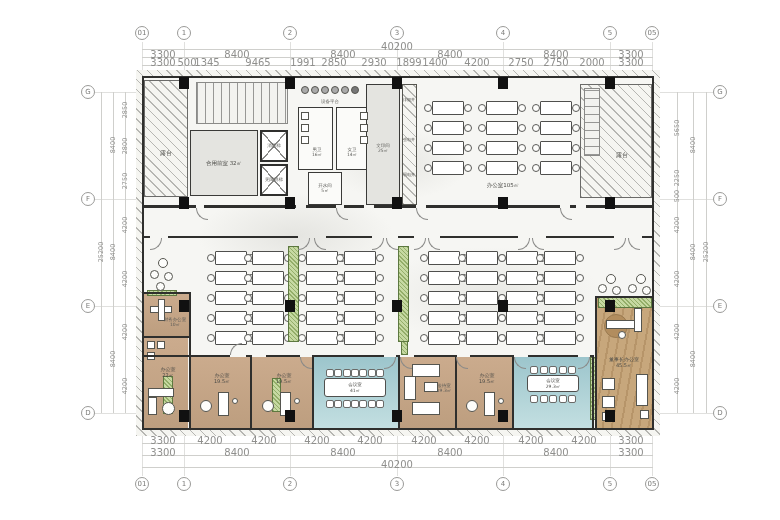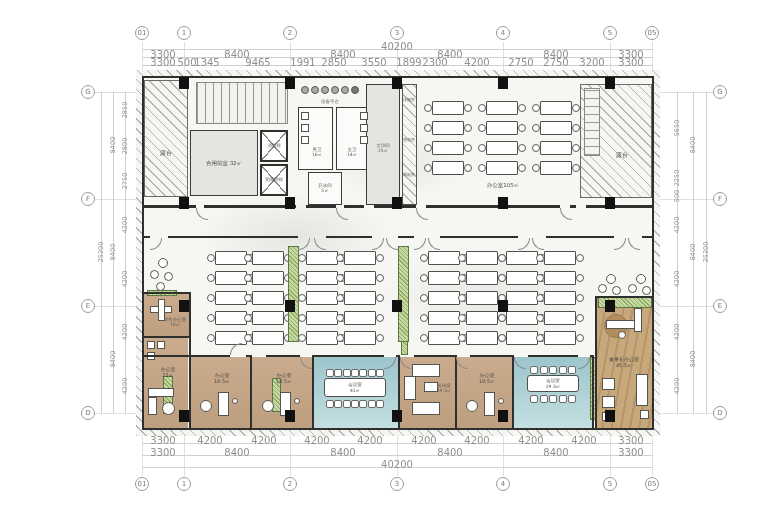--- a/index.html
+++ b/index.html
@@ -158,27 +158,27 @@
   <div class="a dim" style="left:343px;top:54px">8400</div>
   <div class="a dim" style="left:450px;top:54px">8400</div>
   <div class="a dim" style="left:556px;top:54px">8400</div>
   <div class="a dim" style="left:631px;top:54px">3300</div>
   <div class="a dim" style="left:163px;top:62px">3300</div>
   <div class="a dim" style="left:187px;top:62px">500</div>
   <div class="a dim" style="left:207px;top:62px">1345</div>
   <div class="a dim" style="left:258px;top:62px">9465</div>
   <div class="a dim" style="left:303px;top:62px">1991</div>
   <div class="a dim" style="left:334px;top:62px">2850</div>
-  <div class="a dim" style="left:374px;top:62px">3550</div>
+  <div class="a dim" style="left:374px;top:62px">2930</div>
   <div class="a dim" style="left:409px;top:62px">1899</div>
-  <div class="a dim" style="left:435px;top:62px">2300</div>
+  <div class="a dim" style="left:435px;top:62px">1400</div>
   <div class="a dim" style="left:477px;top:62px">4200</div>
   <div class="a dim" style="left:521px;top:62px">2750</div>
   <div class="a dim" style="left:556px;top:62px">2750</div>
-  <div class="a dim" style="left:592px;top:62px">3200</div>
+  <div class="a dim" style="left:592px;top:62px">2000</div>
   <div class="a dim" style="left:631px;top:62px">3300</div>
 
   <div class="a dim" style="left:163px;top:440px">3300</div>
   <div class="a dim" style="left:210px;top:440px">4200</div>
   <div class="a dim" style="left:264px;top:440px">4200</div>
   <div class="a dim" style="left:317px;top:440px">4200</div>
   <div class="a dim" style="left:370px;top:440px">4200</div>
   <div class="a dim" style="left:424px;top:440px">4200</div>
   <div class="a dim" style="left:477px;top:440px">4200</div>
   <div class="a dim" style="left:531px;top:440px">4200</div>

